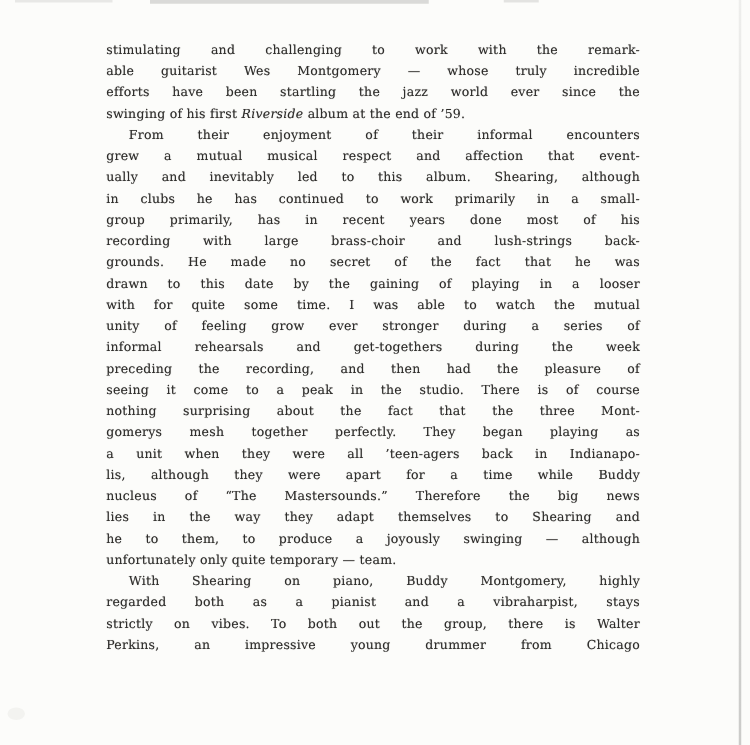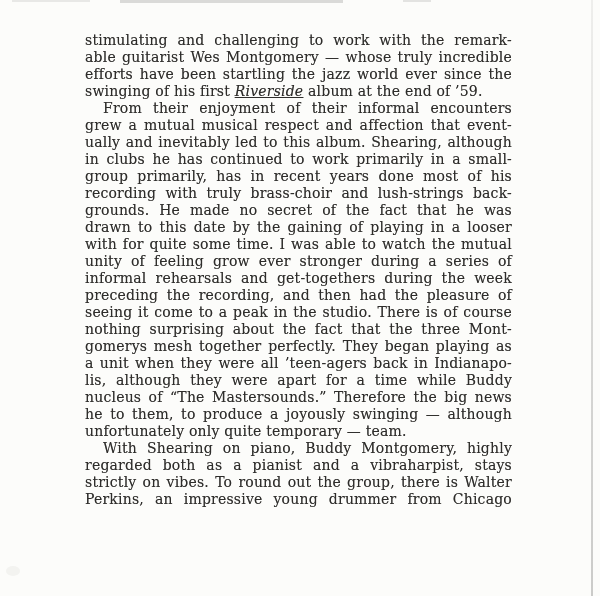--- a/index.html
+++ b/index.html
@@ -11,38 +11,38 @@
     width: 600px;
     height: 596px;
     overflow: hidden;
     font-family: "DejaVu Serif", "Liberation Serif", serif;
   }
   #liner-notes {
     position: absolute;
     left: 85px;
     top: 32px;
     width: 427px;
-    font-size: 14px;
+    font-size: 10px;
     line-height: 17px;
     letter-spacing: 0.2px;
     text-shadow: 0 0 0.6px rgba(46,45,43,0.45);
   }
   .paragraph { margin: 0; padding: 0; }
   .line {
     text-align: justify;
     text-align-last: justify;
   }
   .line.no-just {
     text-align: justify;
     text-align-last: left;
   }
   .line.indent {
     text-indent: 18px;
   }
-  .italic { font-style: italic; text-decoration: underline; }
+  .italic { font-style: italic; }
   .top-mark {
     position: absolute;
     top: 0;
   }
   #right-fold-line {
     position: absolute;
     top: 0;
     height: 596px;
   }
   .smudge {
@@ -60,40 +60,41 @@
         <div class="line"><span>able guitarist Wes Montgomery — whose truly incredible</span></div>
         <div class="line"><span>efforts have been startling the jazz world ever since the</span></div>
         <div class="line no-just"><span>swinging of his first </span><span class="italic">Riverside</span><span> album at the end of ’59.</span></div>
       </div>
       <div class="paragraph">
         <div class="line indent"><span>From their enjoyment of their informal encounters</span></div>
         <div class="line"><span>grew a mutual musical respect and affection that event-</span></div>
         <div class="line"><span>ually and inevitably led to this album. Shearing, although</span></div>
         <div class="line"><span>in clubs he has continued to work primarily in a small-</span></div>
         <div class="line"><span>group primarily, has in recent years done most of his</span></div>
-        <div class="line"><span>recording with truly brass-choir and lush-strings back-</span></div>
+        <div class="line"><span>recording with large brass-choir and lush-strings back-</span></div>
         <div class="line"><span>grounds. He made no secret of the fact that he was</span></div>
         <div class="line"><span>drawn to this date by the gaining of playing in a looser</span></div>
         <div class="line"><span>with for quite some time. I was able to watch the mutual</span></div>
         <div class="line"><span>unity of feeling grow ever stronger during a series of</span></div>
         <div class="line"><span>informal rehearsals and get-togethers during the week</span></div>
         <div class="line"><span>preceding the recording, and then had the pleasure of</span></div>
         <div class="line"><span>seeing it come to a peak in the studio. There is of course</span></div>
         <div class="line"><span>nothing surprising about the fact that the three Mont-</span></div>
         <div class="line"><span>gomerys mesh together perfectly. They began playing as</span></div>
         <div class="line"><span>a unit when they were all ’teen-agers back in Indianapo-</span></div>
         <div class="line"><span>lis, although they were apart for a time while Buddy</span></div>
         <div class="line"><span>nucleus of “The Mastersounds.” Therefore the big news</span></div>
+        <div class="line"><span>lies in the way they adapt themselves to Shearing and</span></div>
         <div class="line"><span>he to them, to produce a joyously swinging — although</span></div>
         <div class="line no-just"><span>unfortunately only quite temporary — team.</span></div>
       </div>
       <div class="paragraph">
         <div class="line indent"><span>With Shearing on piano, Buddy Montgomery, highly</span></div>
         <div class="line"><span>regarded both as a pianist and a vibraharpist, stays</span></div>
-        <div class="line"><span>strictly on vibes. To round out the group, there is Walter</span></div>
+        <div class="line"><span>strictly on vibes. To both out the group, there is Walter</span></div>
         <div class="line"><span>Perkins, an impressive young drummer from Chicago</span></div>
       </div>
     </div>
   <div id="right-fold-line" style="left: 591px; width: 2px; background: linear-gradient(rgb(238, 238, 236), rgb(215, 215, 213) 55%, rgb(203, 203, 201));"></div>
 <div class="top-mark" style="left: 12px; width: 78px; height: 2px; background: rgb(232, 232, 230);"></div>
     <div class="top-mark" style="left: 120px; width: 223px; height: 3px; background: rgb(218, 218, 216);"></div>
     <div class="top-mark" style="left: 403px; width: 28px; height: 2px; background: rgb(227, 227, 225);"></div>
     <div class="smudge" style="left: 6px; top: 566px; width: 14px; height: 10px; background: rgb(243, 243, 240);"></div>
   </div>
 

